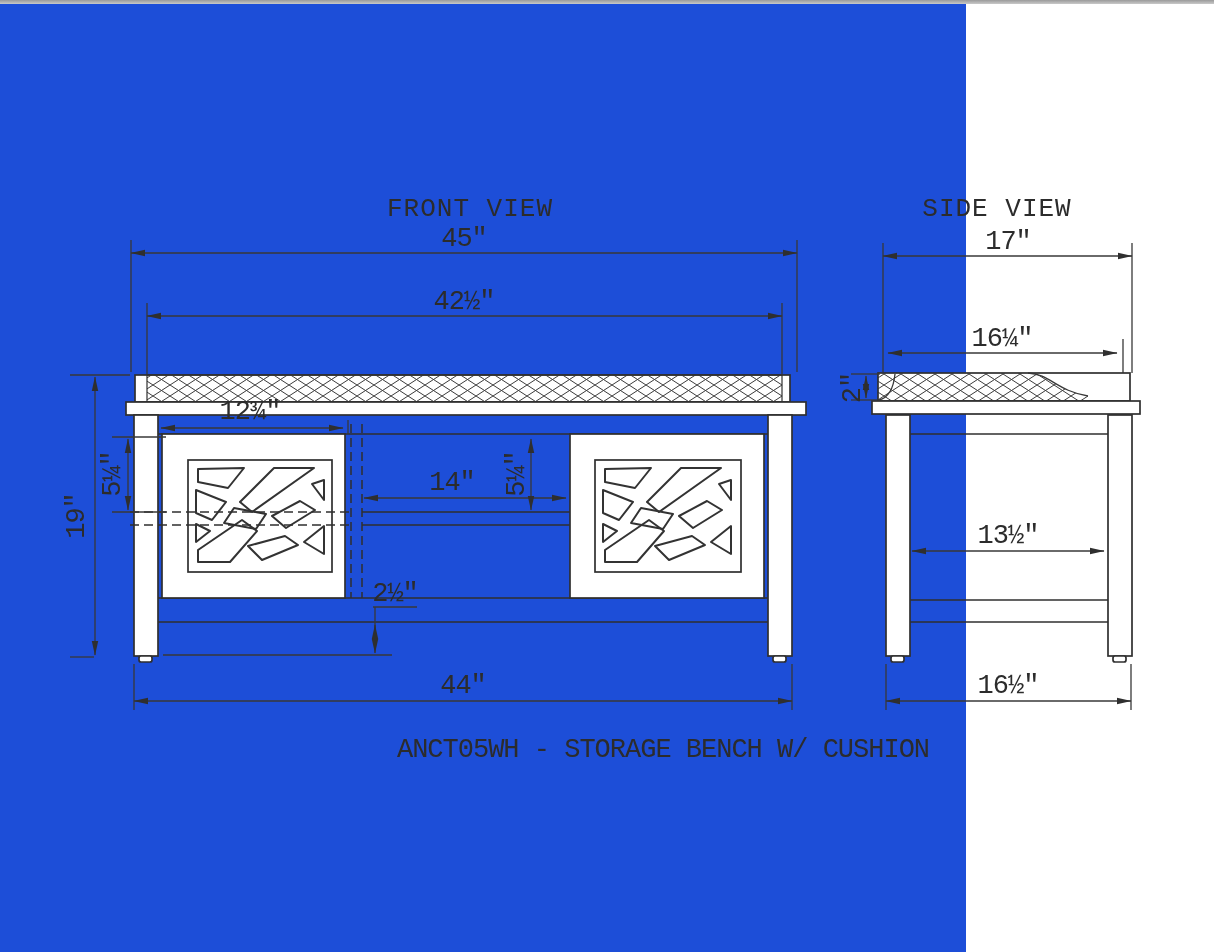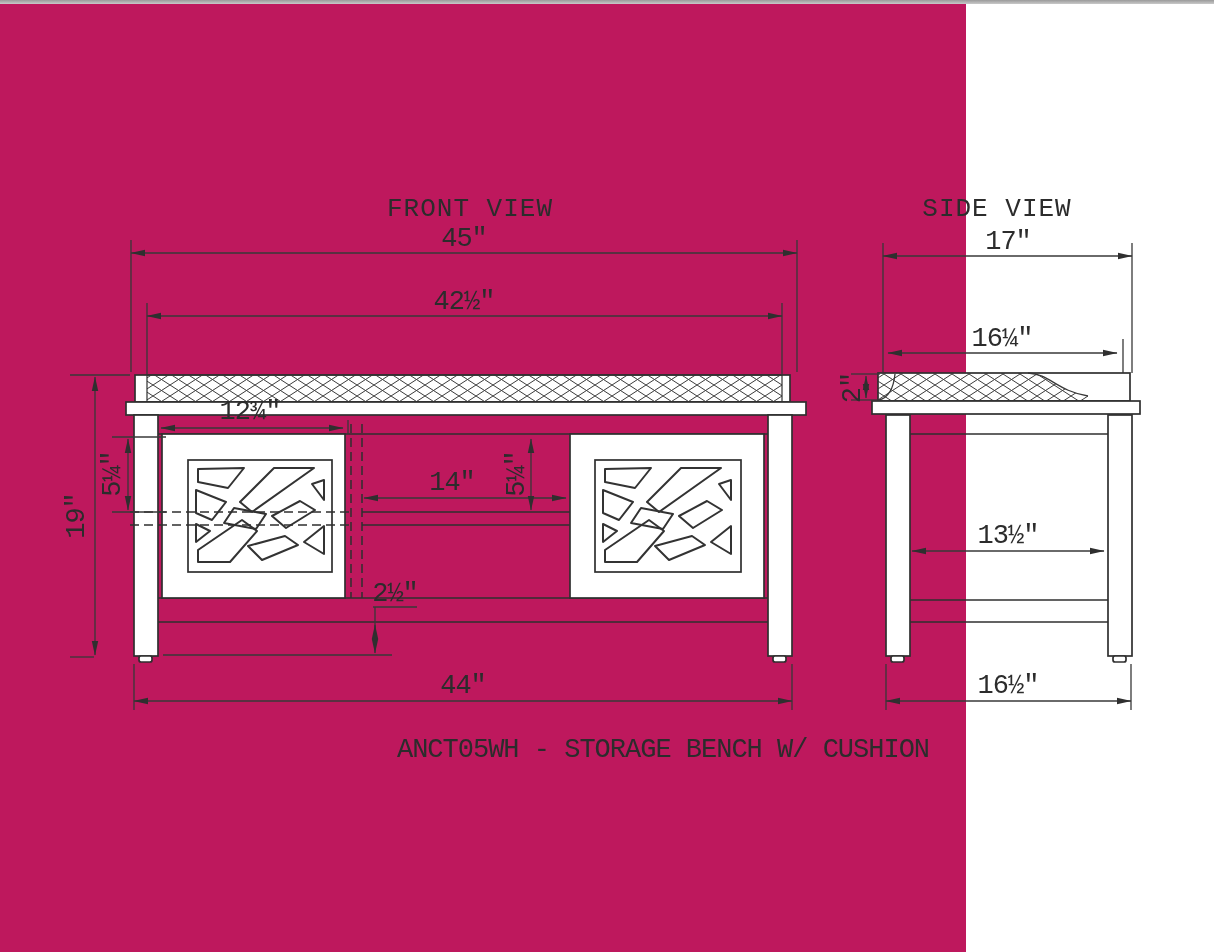--- a/index.html
+++ b/index.html
@@ -1,17 +1,17 @@
 <!DOCTYPE html>
 <html><head>
 <meta charset="utf-8">
 <style>
   html,body{margin:0;padding:0;background:#ffffff;}
   body{width:1214px;height:952px;overflow:hidden;font-family:"Liberation Mono","DejaVu Sans Mono",monospace;}
-  .sheet{position:relative;width:966px;height:952px;background:#be185d;}
+  .sheet{position:relative;width:966px;height:952px;background:#1d4ed8;}
   .top-edge{position:absolute;left:0;top:0;width:1214px;height:4px;
             background:linear-gradient(#9a9a9a,#c9c9c9);}
   svg{position:absolute;left:0;top:0;}
   svg text{fill:#2c2c2c;letter-spacing:-1px;}
   .t-title{font-size:26px;letter-spacing:1px;}
   .t-dim{font-size:27px;}
   .t-cap{font-size:27px;letter-spacing:-1px;}
   .ln{stroke:#2f2f2f;stroke-width:1.7;fill:none;}
   .ln-thin{stroke:#383838;stroke-width:1.3;fill:none;}
   .dashed{stroke:#2f2f2f;stroke-width:1.5;fill:none;stroke-dasharray:9 5;}

